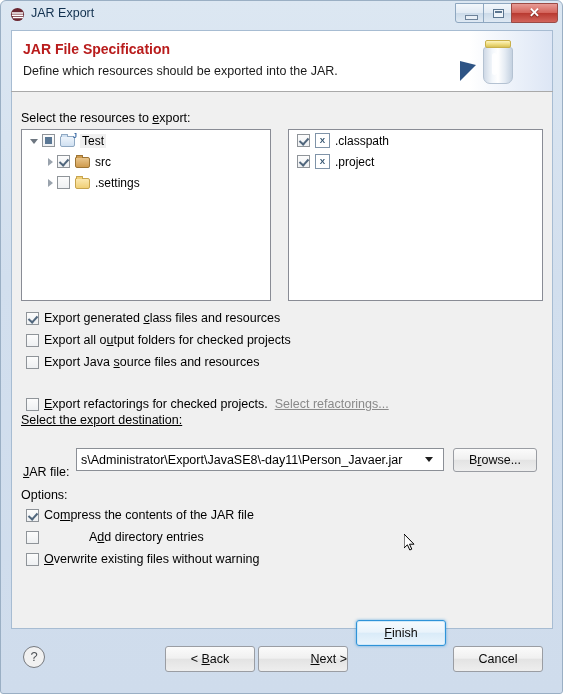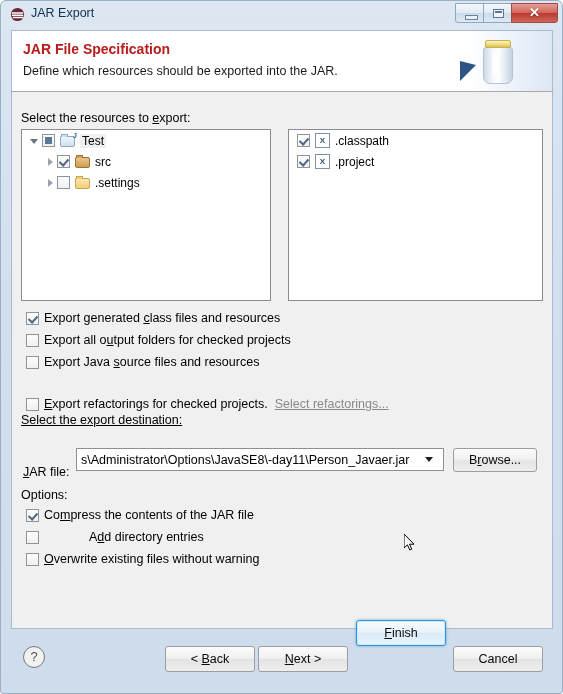--- a/index.html
+++ b/index.html
@@ -324,21 +324,21 @@
     width: 22px; height: 22px;
     border: 1.5px solid #76797e;
     border-radius: 50%;
     box-sizing: border-box;
     color: #4f5357;
     font-size: 13px;
     line-height: 19px; text-align: center;
     background: #f1f1f1;
   }
   #btn-back   { left: 164px; top: 645px; width: 90px; height: 26px; line-height: 24px; }
-  #btn-next   { left: 257px; top: 645px; width: 90px; height: 26px; line-height: 24px; }
+  #btn-next   { left: 257px; top: 645px; width: 90px; height: 26px; line-height: 24px; text-align: right; }
   #btn-finish { left: 355px; top: 619px; width: 90px; height: 26px; line-height: 24px; }
   #btn-cancel { left: 452px; top: 645px; width: 90px; height: 26px; line-height: 24px; }
   #btn-finish {
     border-color: #2f93d8;
     box-shadow: 0 0 0 1px #cfe9fa inset, 0 0 3px rgba(47,147,216,.7);
     background: linear-gradient(to bottom, #f6fbfe 0%, #e9f3fb 47%, #d9ebf8 50%, #eaf4fc 100%);
   }
   .cursor {
     position: absolute; left: 403px; top: 533px;
     width: 12px; height: 18px;
@@ -440,21 +440,21 @@
   <div class="optrow" style="left:25px; top:396px;">
     <div class="cb"></div>
     <span><span></span><u class="mn">E</u><span>xport refactorings for checked projects.</span></span>
     <span class="link-dis">Select refactorings...</span>
   </div>
 
   <div class="lbl" style="left:20px; top:412px;text-decoration:underline;">Select the export destination:</div>
   <div class="lbl" style="left:22px; top:452px;margin-top:12px;"><u class="mn">J</u><span>AR file:</span></div>
 
   <div class="combo">
-    <div class="combo-text">s\Administrator\Options\JavaSE8\-day11\Person_Javaer.jar</div>
+    <div class="combo-text">s\Administrator\Export\JavaSE8\-day11\Person_Javaer.jar</div>
     <div class="combo-arrow"></div>
   </div>
   <div class="btn" id="btn-browse"><span>B</span><u class="mn">r</u><span>owse...</span></div>
 
   <div class="lbl" style="left:20px; top:487px;">Options:</div>
 
   <div class="optrow" style="left:25px; top:507px;">
     <div class="cb checked"></div>
     <span><span>Co</span><u class="mn">m</u><span>press the contents of the JAR file</span></span>
   </div>

